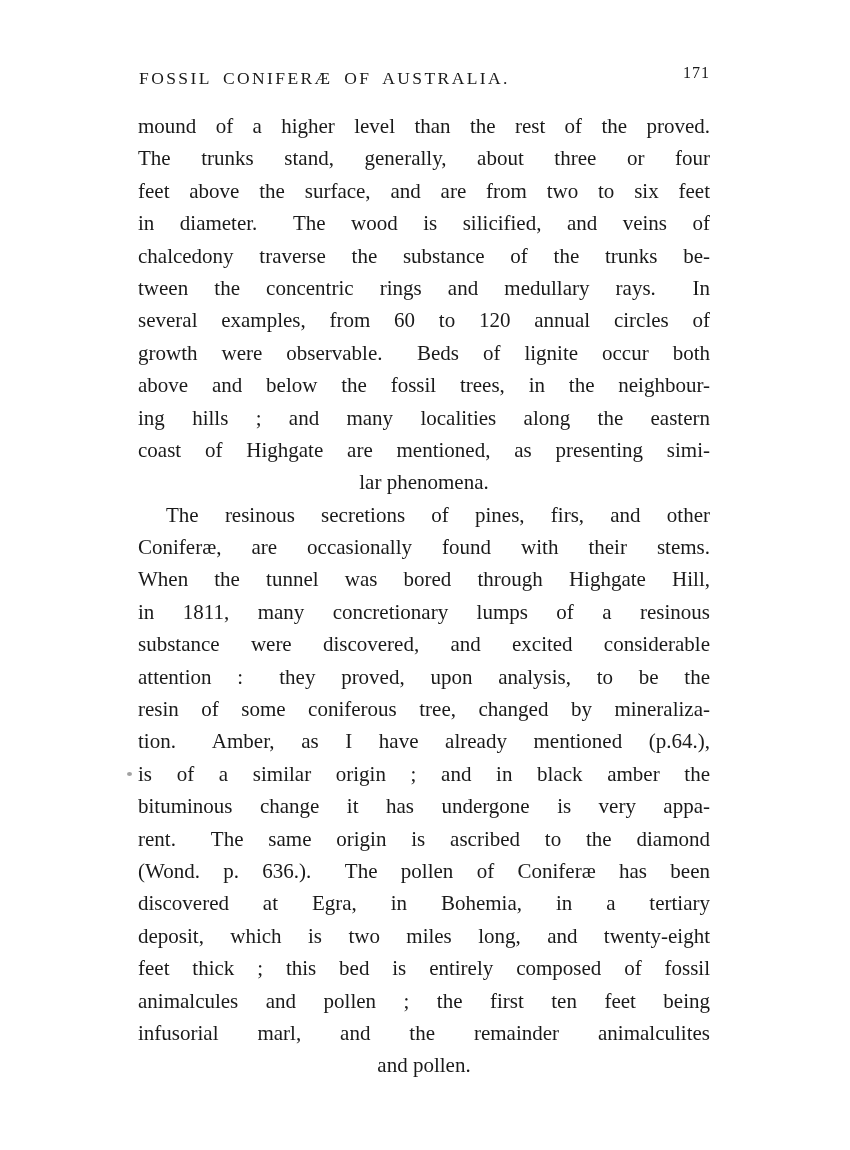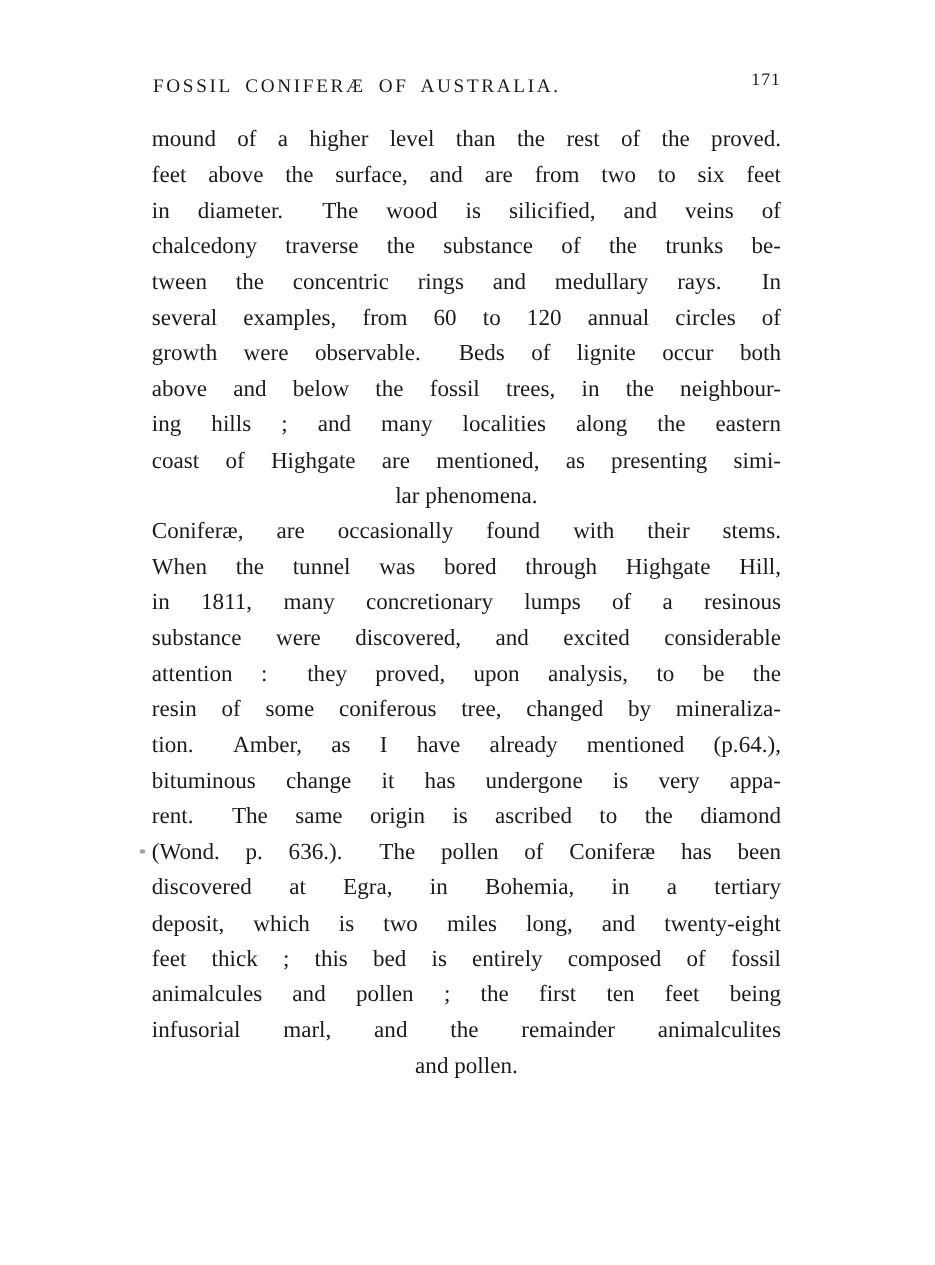--- a/index.html
+++ b/index.html
@@ -58,39 +58,42 @@
 </style>
 </head>
 <body>
 
 <div class="page" style="background: rgb(255, 255, 255); color: rgb(26, 26, 26);">
   <div class="running-title">FOSSIL CONIFERÆ OF AUSTRALIA.</div>
   <div class="page-number">171</div>
   <div class="body-text">
       <div>
         <div class="line"><span>mound of a higher level than the rest of the proved.</span></div>
+        <div class="line"><span>The trunks stand, generally, about three or four</span></div>
         <div class="line"><span>feet above the surface, and are from two to six feet</span></div>
         <div class="line"><span>in diameter.  The wood is silicified, and veins of</span></div>
         <div class="line"><span>chalcedony traverse the substance of the trunks be-</span></div>
         <div class="line"><span>tween the concentric rings and medullary rays.  In</span></div>
         <div class="line"><span>several examples, from 60 to 120 annual circles of</span></div>
         <div class="line"><span>growth were observable.  Beds of lignite occur both</span></div>
         <div class="line"><span>above and below the fossil trees, in the neighbour-</span></div>
         <div class="line"><span>ing hills ; and many localities along the eastern</span></div>
         <div class="line"><span>coast of Highgate are mentioned, as presenting simi-</span></div>
         <div class="line last"><span>lar phenomena.</span></div>
       </div>
       <div>
+        <div class="line indent"><span>The resinous secretions of pines, firs, and other</span></div>
         <div class="line"><span>Coniferæ, are occasionally found with their stems.</span></div>
         <div class="line"><span>When the tunnel was bored through Highgate Hill,</span></div>
         <div class="line"><span>in 1811, many concretionary lumps of a resinous</span></div>
         <div class="line"><span>substance were discovered, and excited considerable</span></div>
         <div class="line"><span>attention :  they proved, upon analysis, to be the</span></div>
         <div class="line"><span>resin of some coniferous tree, changed by mineraliza-</span></div>
         <div class="line"><span>tion.  Amber, as I have already mentioned (p.64.),</span></div>
+        <div class="line"><span>is of a similar origin ; and in black amber the</span></div>
         <div class="line"><span>bituminous change it has undergone is very appa-</span></div>
         <div class="line"><span>rent.  The same origin is ascribed to the diamond</span></div>
         <div class="line"><span>(</span><span class="italic">Wond.</span><span> p. 636.).  The pollen of Coniferæ has been</span></div>
         <div class="line"><span>discovered at Egra, in Bohemia, in a tertiary</span></div>
         <div class="line"><span>deposit, which is two miles long, and twenty-eight</span></div>
         <div class="line"><span>feet thick ; this bed is entirely composed of fossil</span></div>
         <div class="line"><span>animalcules and pollen ; the first ten feet being</span></div>
         <div class="line"><span>infusorial marl, and the remainder animalculites</span></div>
         <div class="line last"><span>and pollen.</span></div>
       </div>

